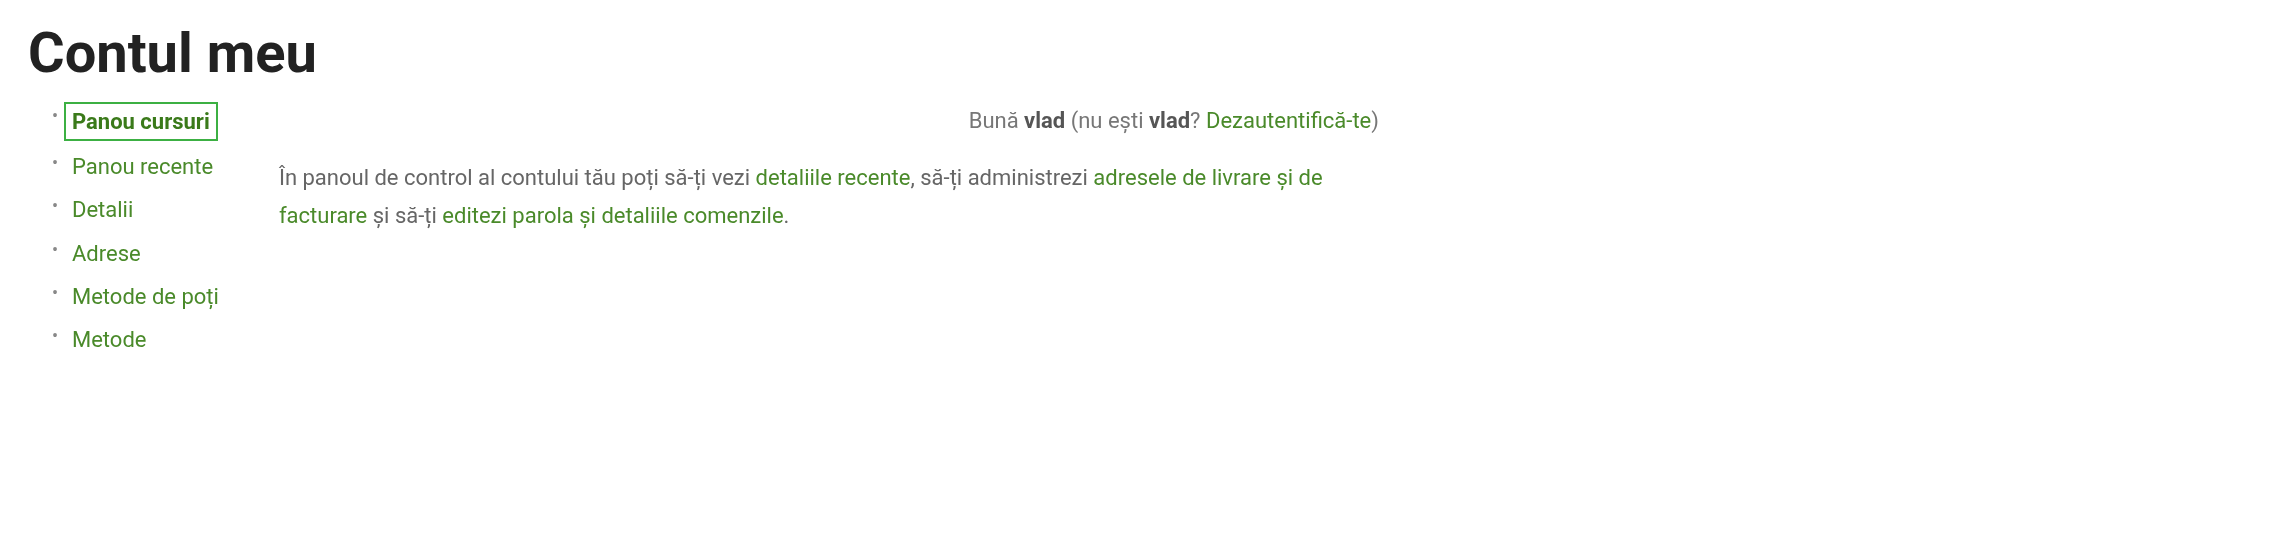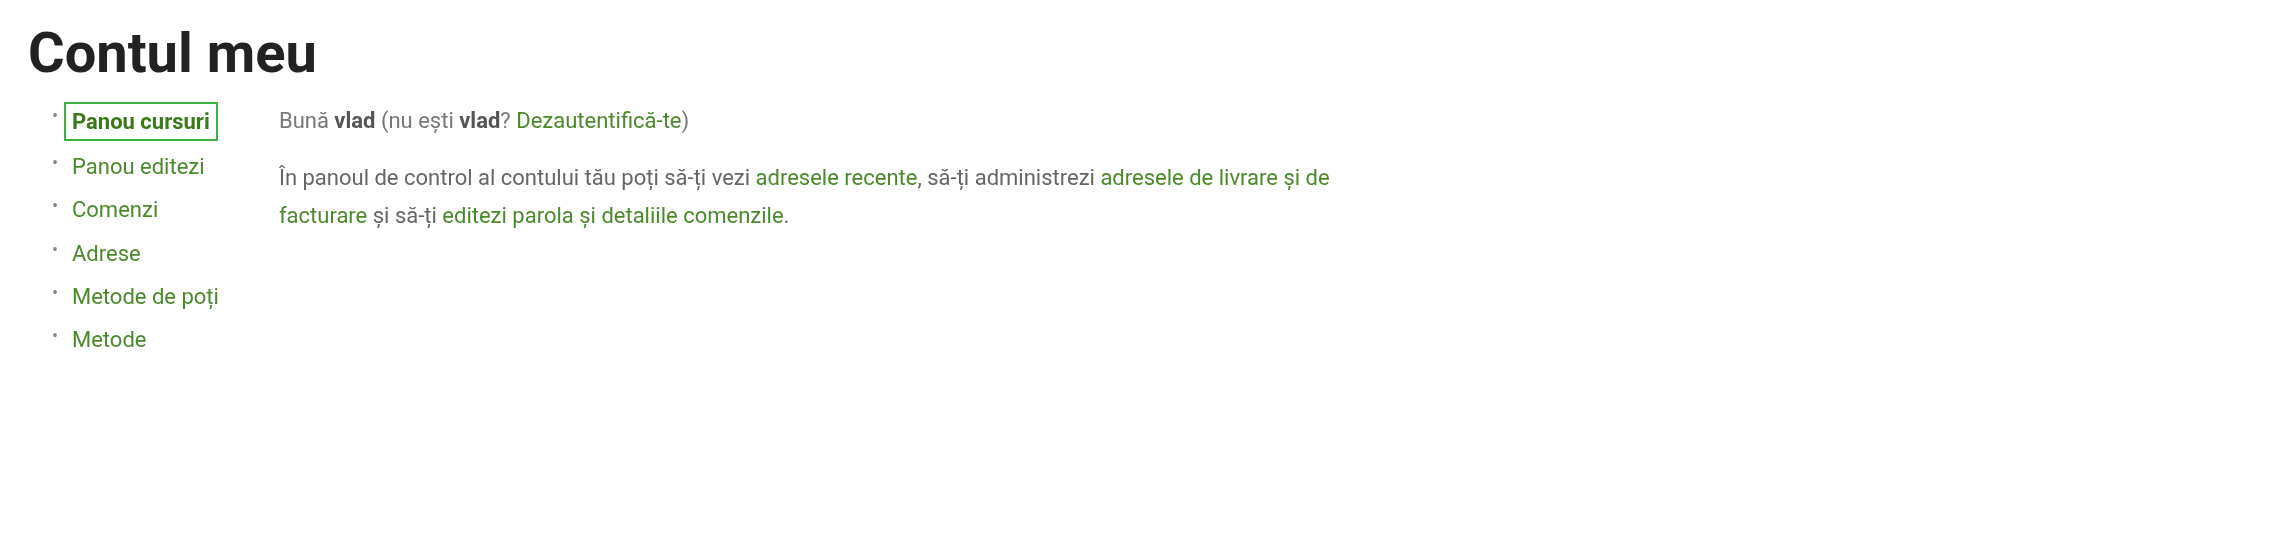--- a/index.html
+++ b/index.html
@@ -65,37 +65,38 @@
     .main strong {
       color: #555;
       font-weight: 700;
     }
     .main a {
       color: #4a8a2a;
       text-decoration: none;
     }
     .greeting-line {
       color: #777;
+      text-align: right;
     }
   </style>
 </head>
 <body>
 
 <h1>Contul meu</h1>
 
 <div class="layout">
   <nav class="sidebar">
     <ul>
       <li><a href="#" class="active">Panou cursuri</a></li>
-      <li><a href="#">Panou editezi</a></li>
-      <li><a href="#">Comenzi</a></li>
+      <li><a href="#">Panou recente</a></li>
+      <li><a href="#">Detalii</a></li>
       <li><a href="#">Adrese</a></li>
       <li><a href="#">Metode de poți</a></li>
       <li><a href="#">Metode</a></li>
     </ul>
   </nav>
 
   <div class="main">
     <p class="greeting-line"><span>Bună </span><strong>vlad</strong><span> (nu ești </span><strong>vlad</strong><span>? </span><a href="#">Dezautentifică-te</a><span>)</span></p>
 
-    <p><span>În panoul de control al contului tău poți să-ți vezi </span><a href="#">adresele recente</a><span>, să-ți administrezi </span><a href="#">adresele de livrare și de facturare</a><span> și să-ți </span><a href="#">editezi parola și detaliile comenzile</a><span>.</span></p>
+    <p><span>În panoul de control al contului tău poți să-ți vezi </span><a href="#">detaliile recente</a><span>, să-ți administrezi </span><a href="#">adresele de livrare și de facturare</a><span> și să-ți </span><a href="#">editezi parola și detaliile comenzile</a><span>.</span></p>
   </div>
 </div>
 
 </body></html>

